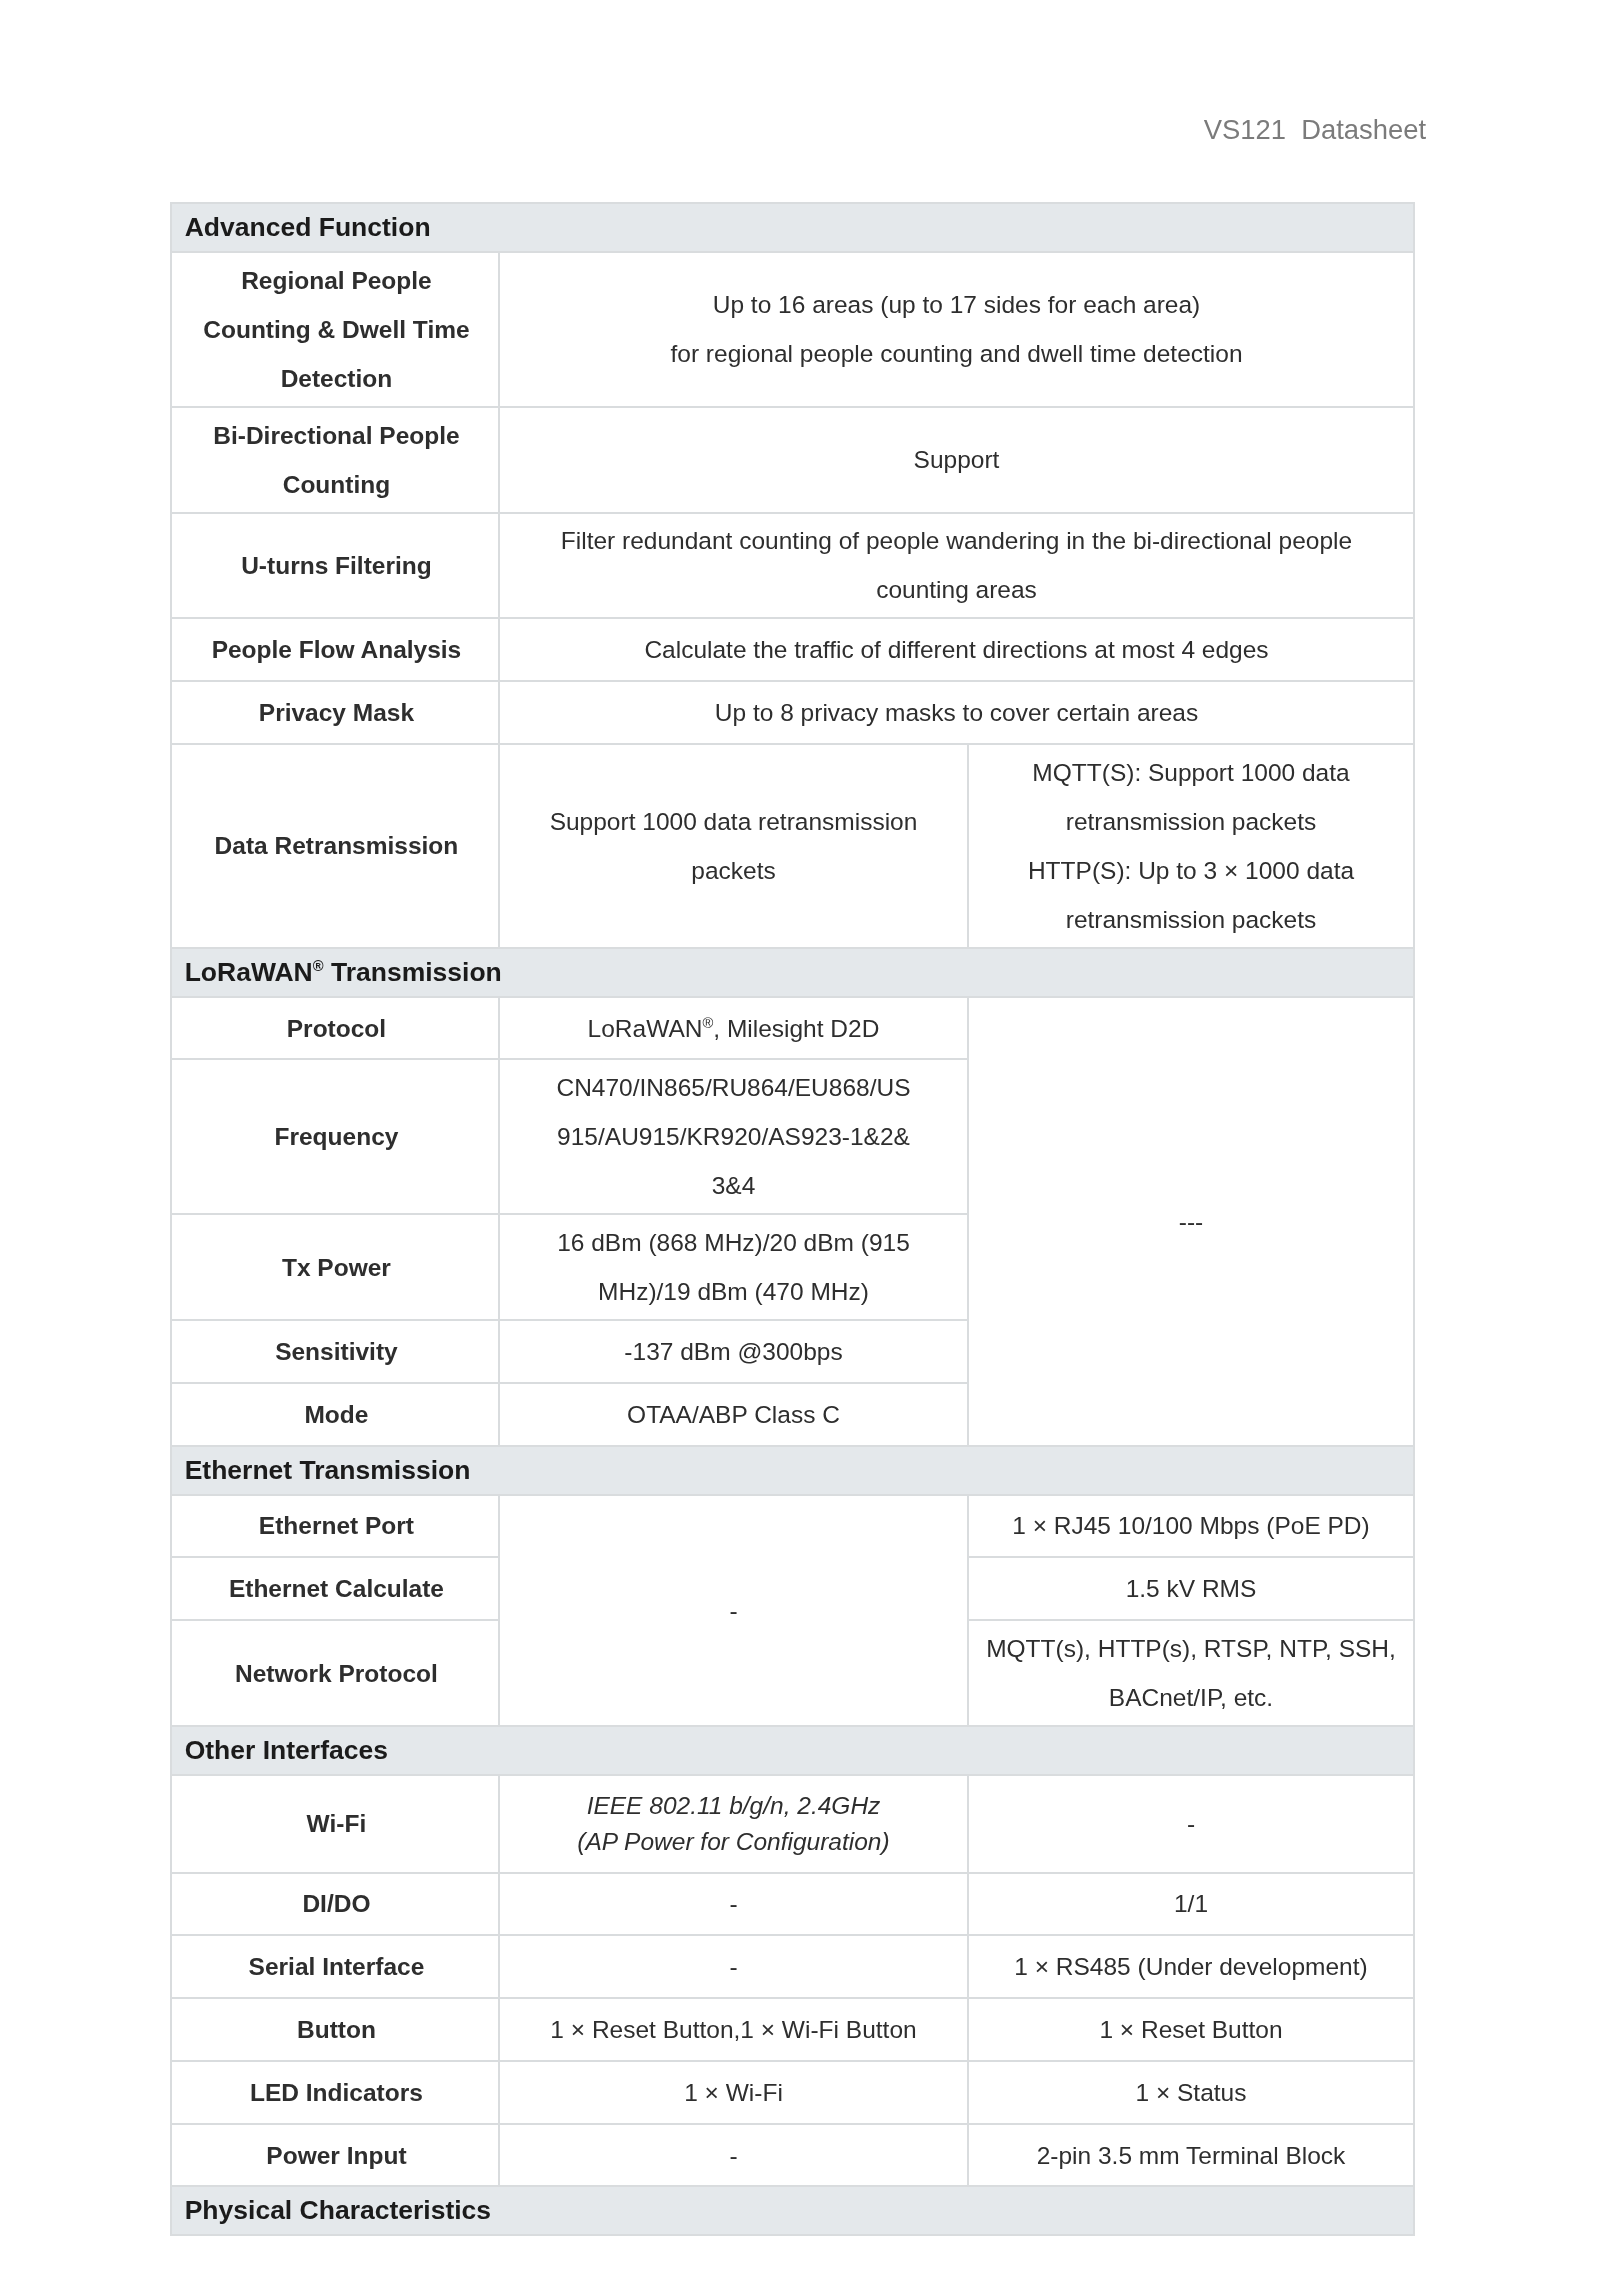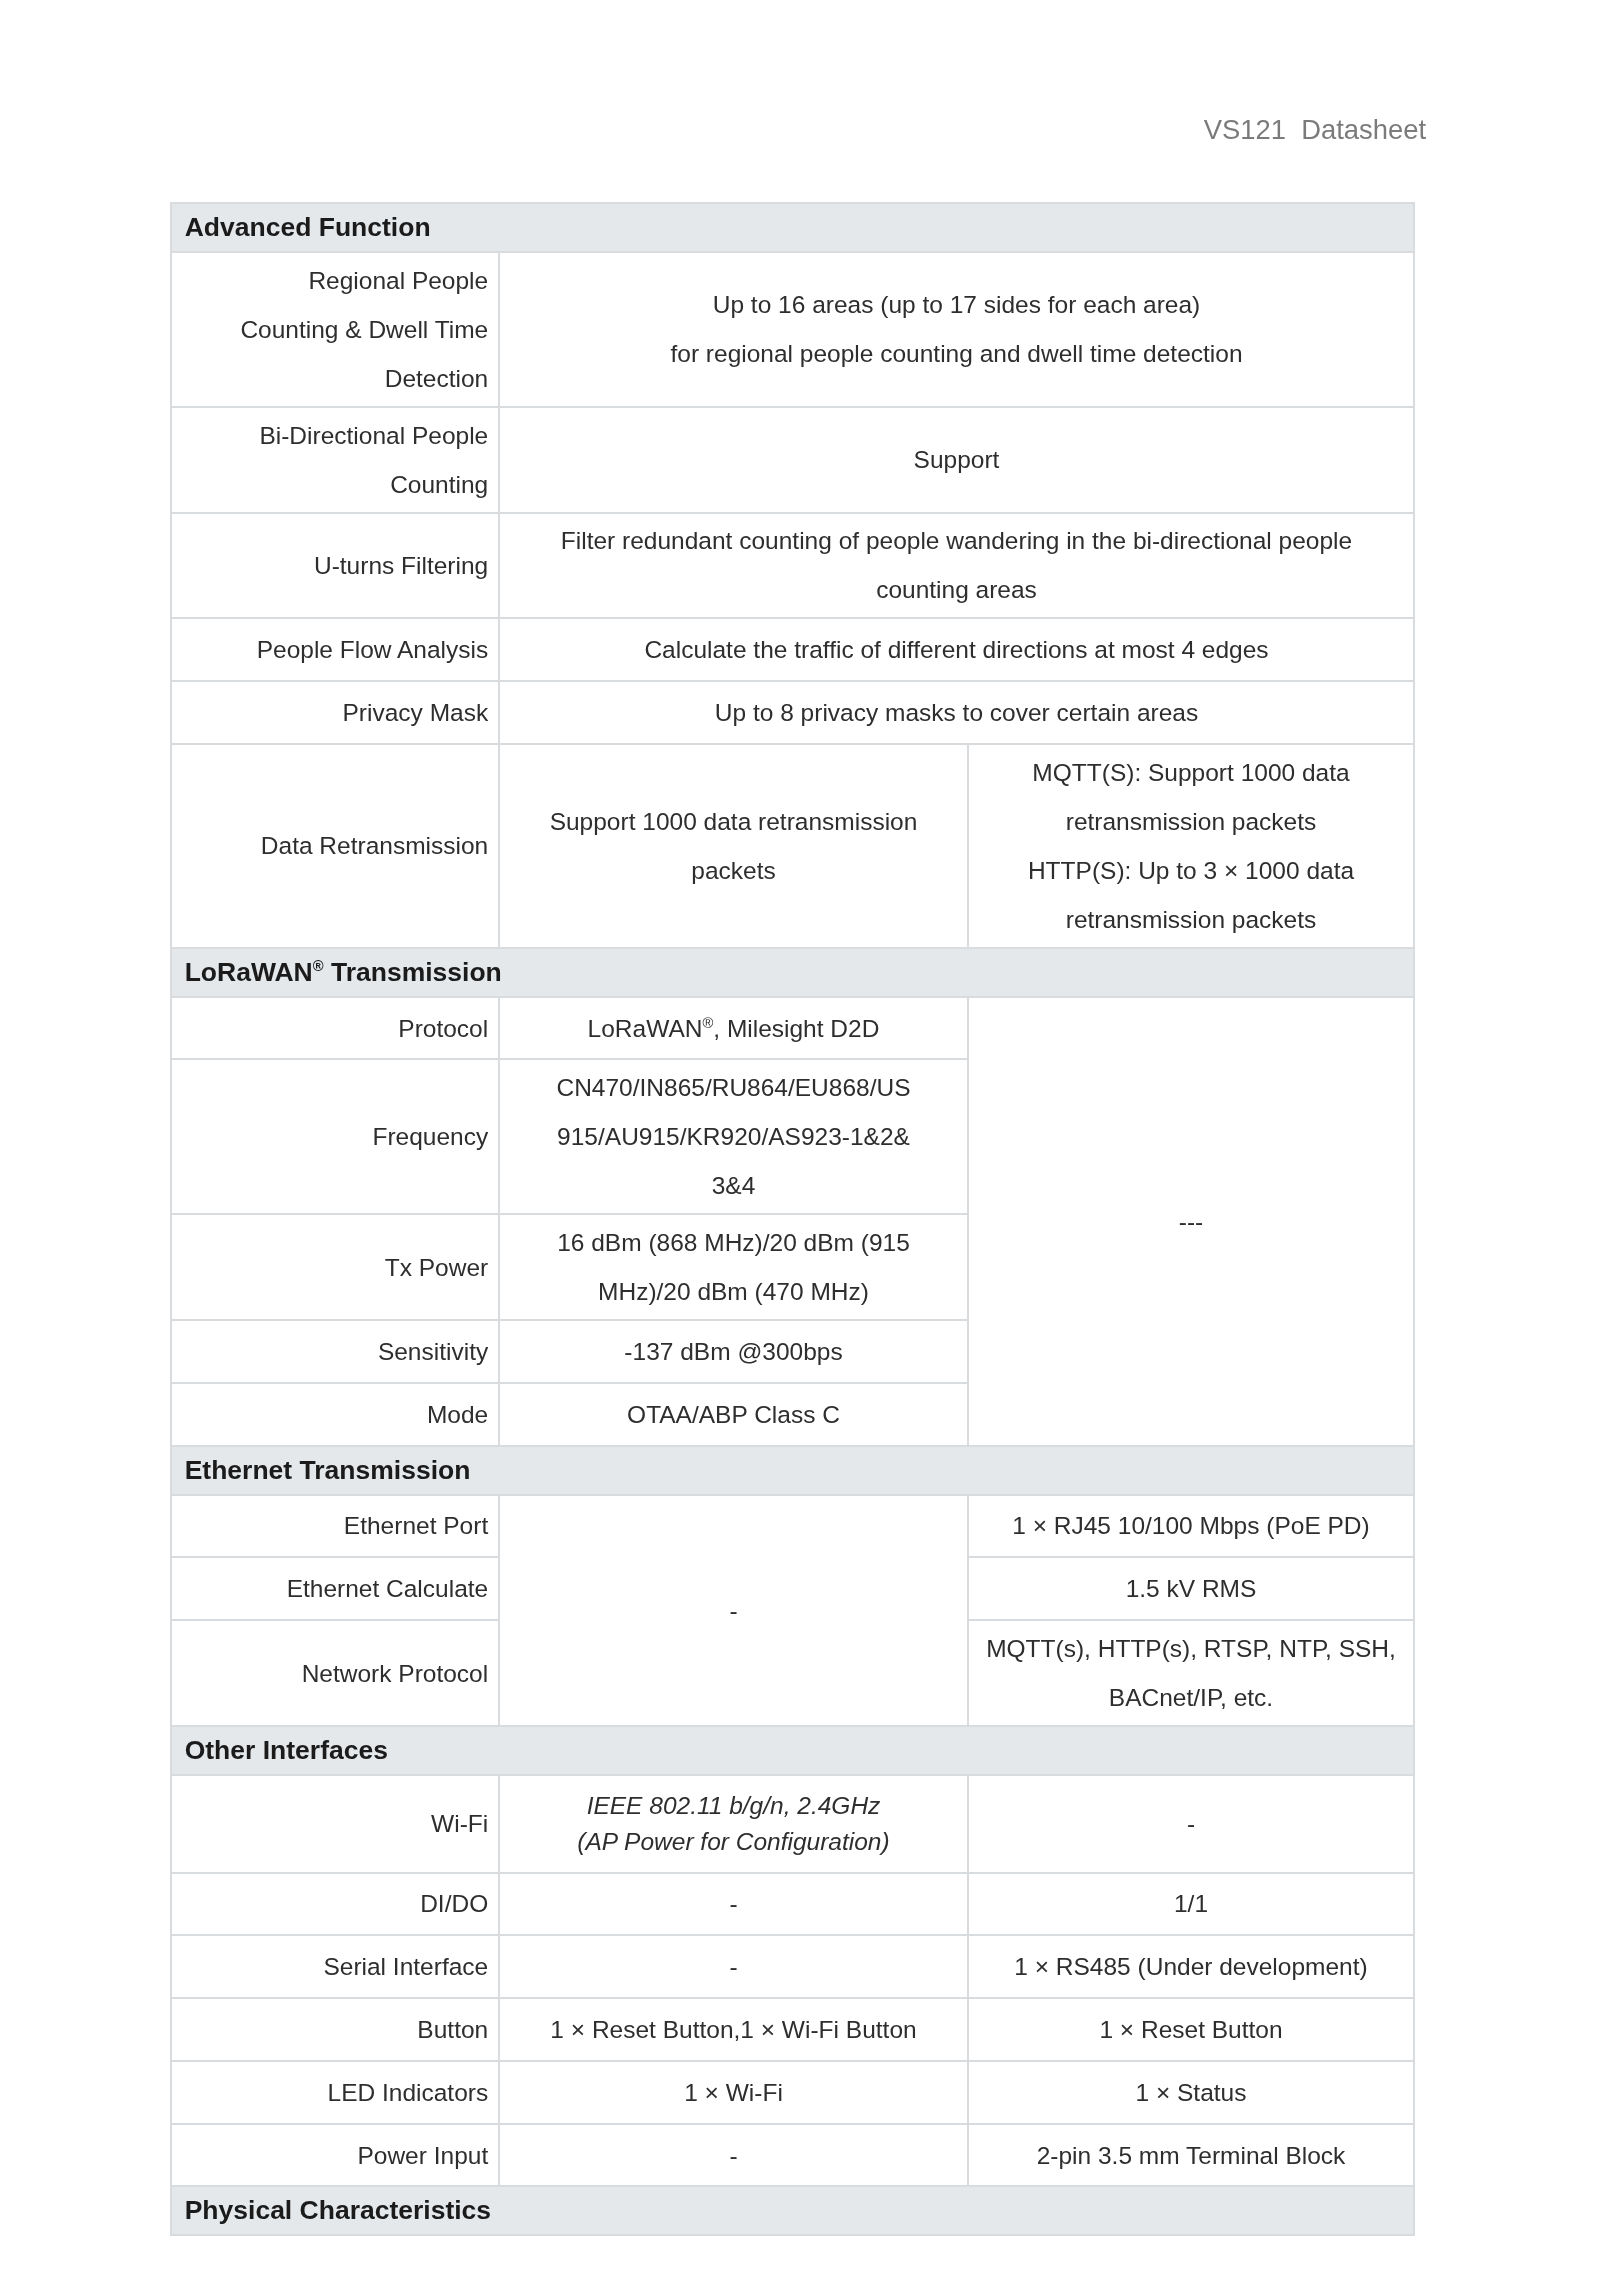--- a/index.html
+++ b/index.html
@@ -24,21 +24,21 @@
   td {
     border:2px solid #d9dcde;
     vertical-align:middle;
     line-height:49px;
     height:55px;
     padding:2.9px 11.8px;
     text-align:center;
     word-wrap:break-word;
     margin-left:7px;
   }
-  td.lbl { text-align:right; padding:2.9px 9.8px 2.9px 12.7px; }
+  td.lbl { text-align:center; padding:2.9px 9.8px 2.9px 12.7px;font-weight:bold; }
   tr.section td {
     background:#e4e8eb;
     font-weight:bold;
     font-size:26.5px;
     color:#1b1b1b;
     text-align:left;
     height:47px; line-height:47px;
     padding:0 0 0 12.7px;
   }
   .ln { display:block; }
@@ -111,21 +111,21 @@
     <td>
       <span class="ln">CN470/IN865/RU864/EU868/US</span>
       <span class="ln">915/AU915/KR920/AS923-1&amp;2&amp;</span>
       <span class="ln">3&amp;4</span>
     </td>
   </tr>
   <tr>
     <td class="lbl">Tx Power</td>
     <td>
       <span class="ln">16 dBm (868 MHz)/20 dBm (915</span>
-      <span class="ln">MHz)/20 dBm (470 MHz)</span>
+      <span class="ln">MHz)/19 dBm (470 MHz)</span>
     </td>
   </tr>
   <tr>
     <td class="lbl">Sensitivity</td>
     <td>-137 dBm @300bps</td>
   </tr>
   <tr>
     <td class="lbl">Mode</td>
     <td>OTAA/ABP Class C</td>
   </tr>

